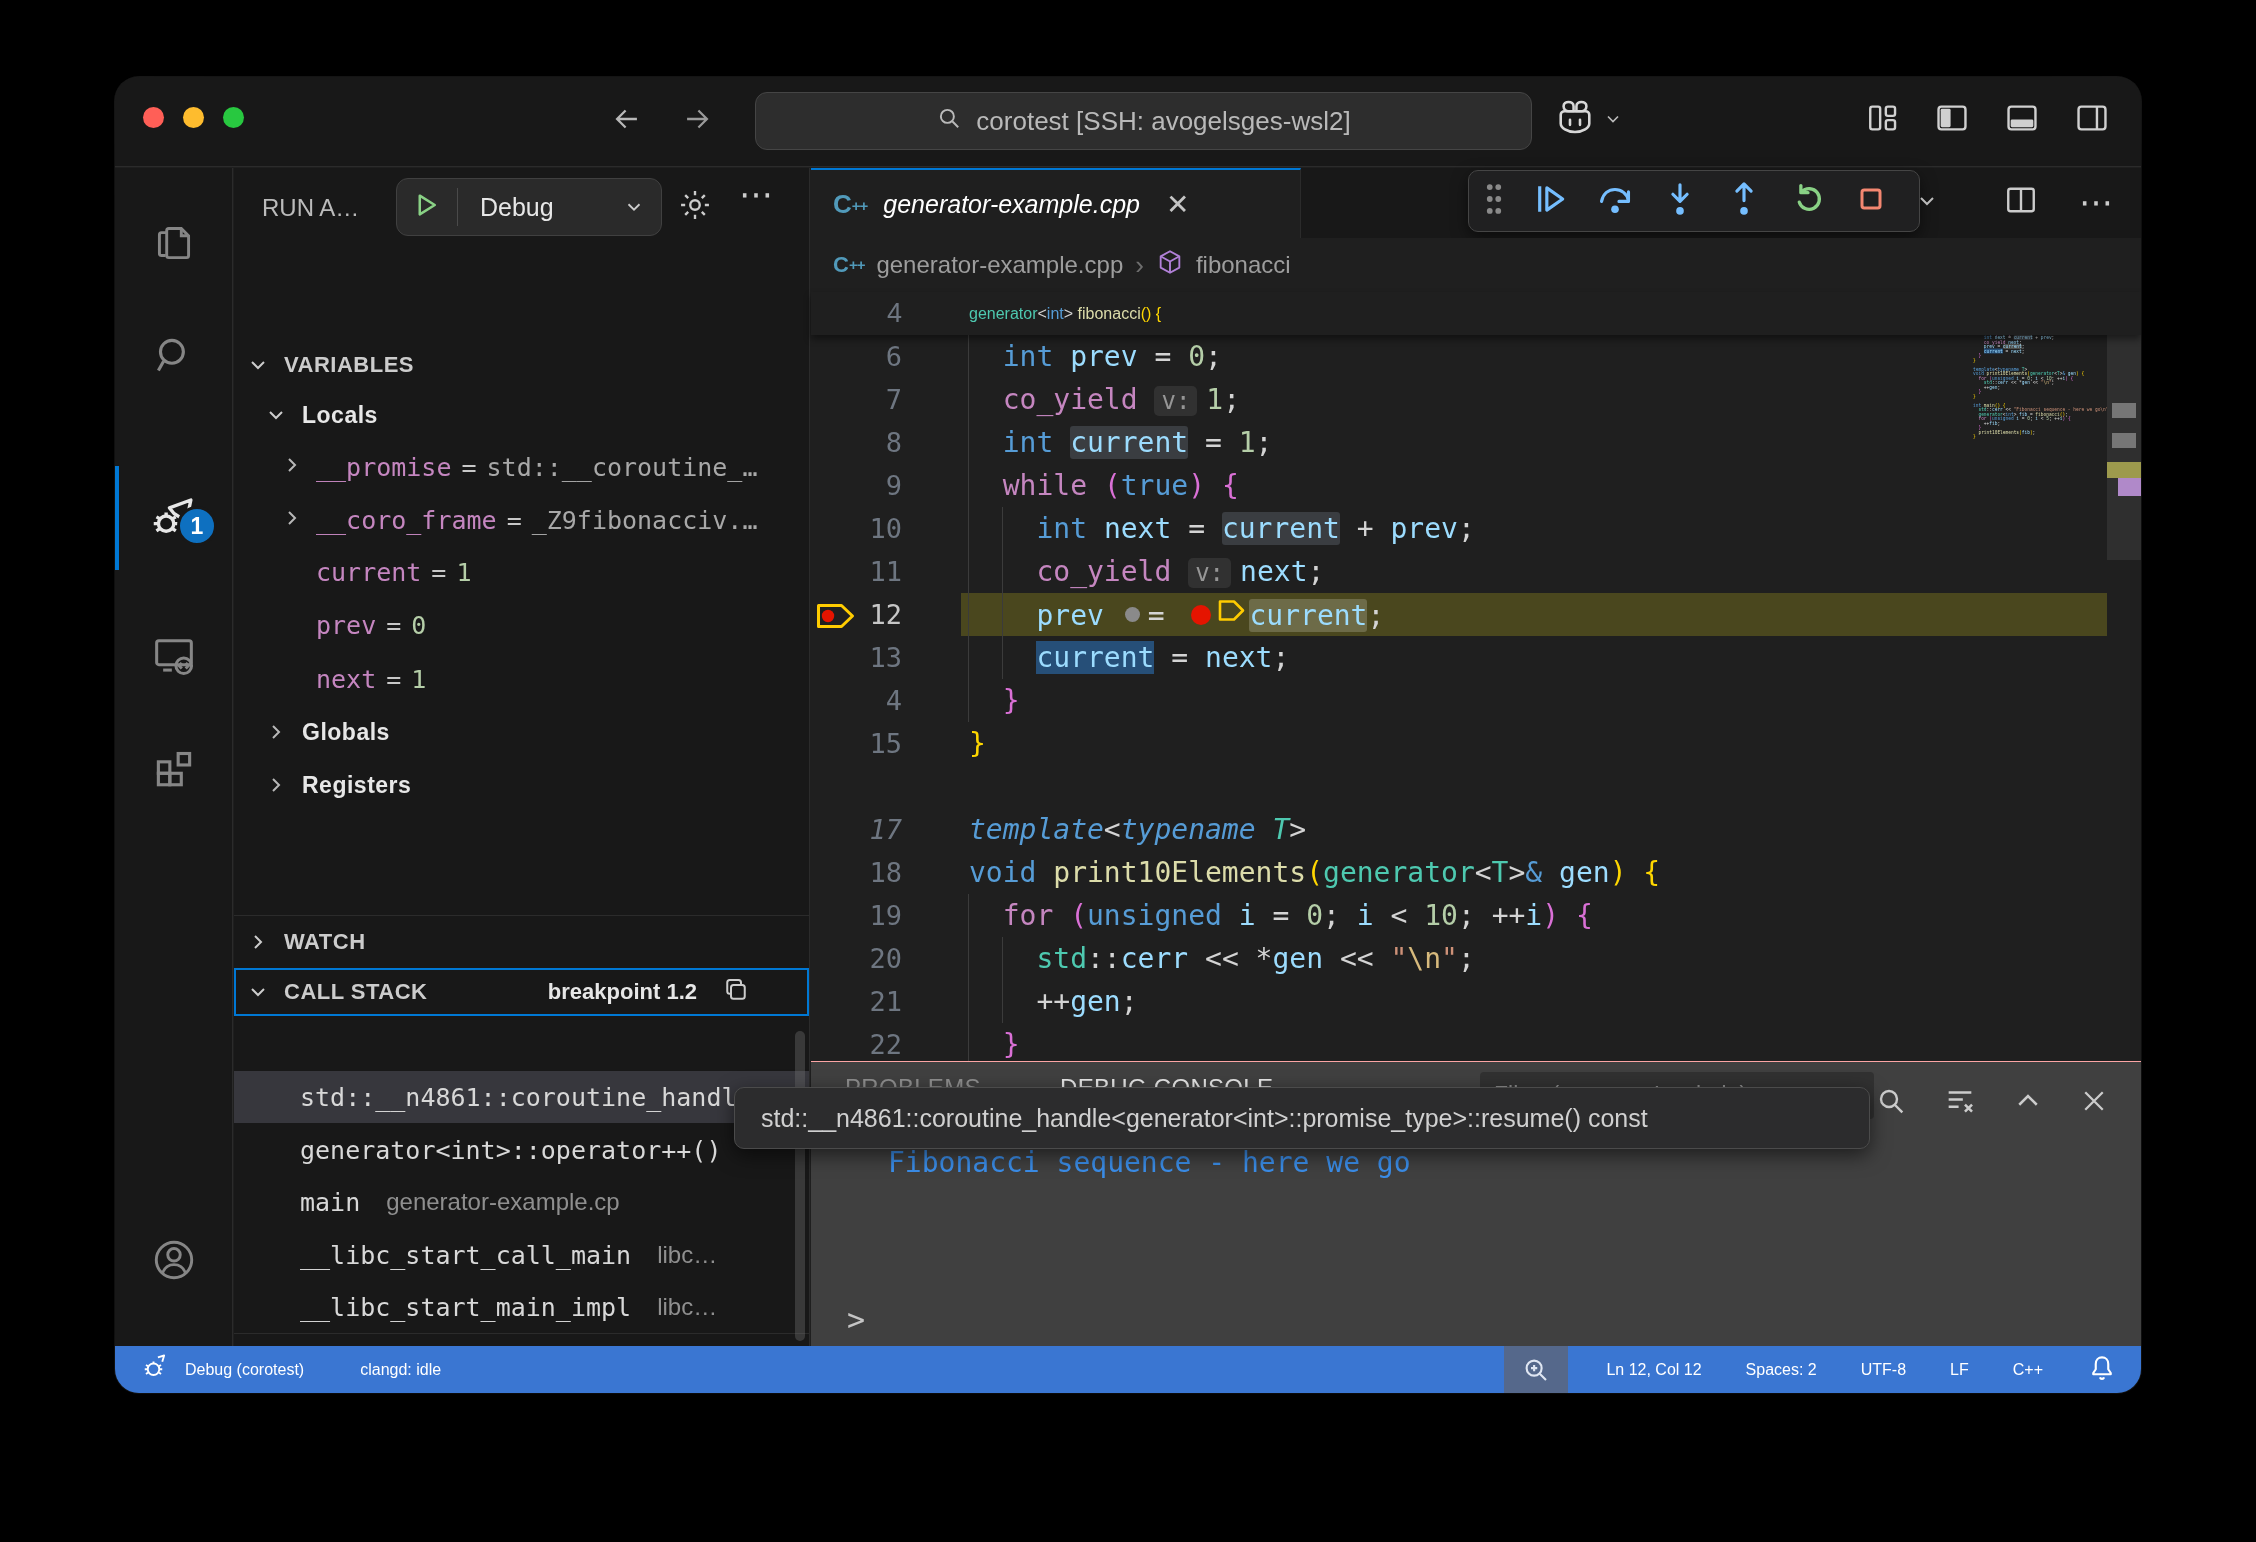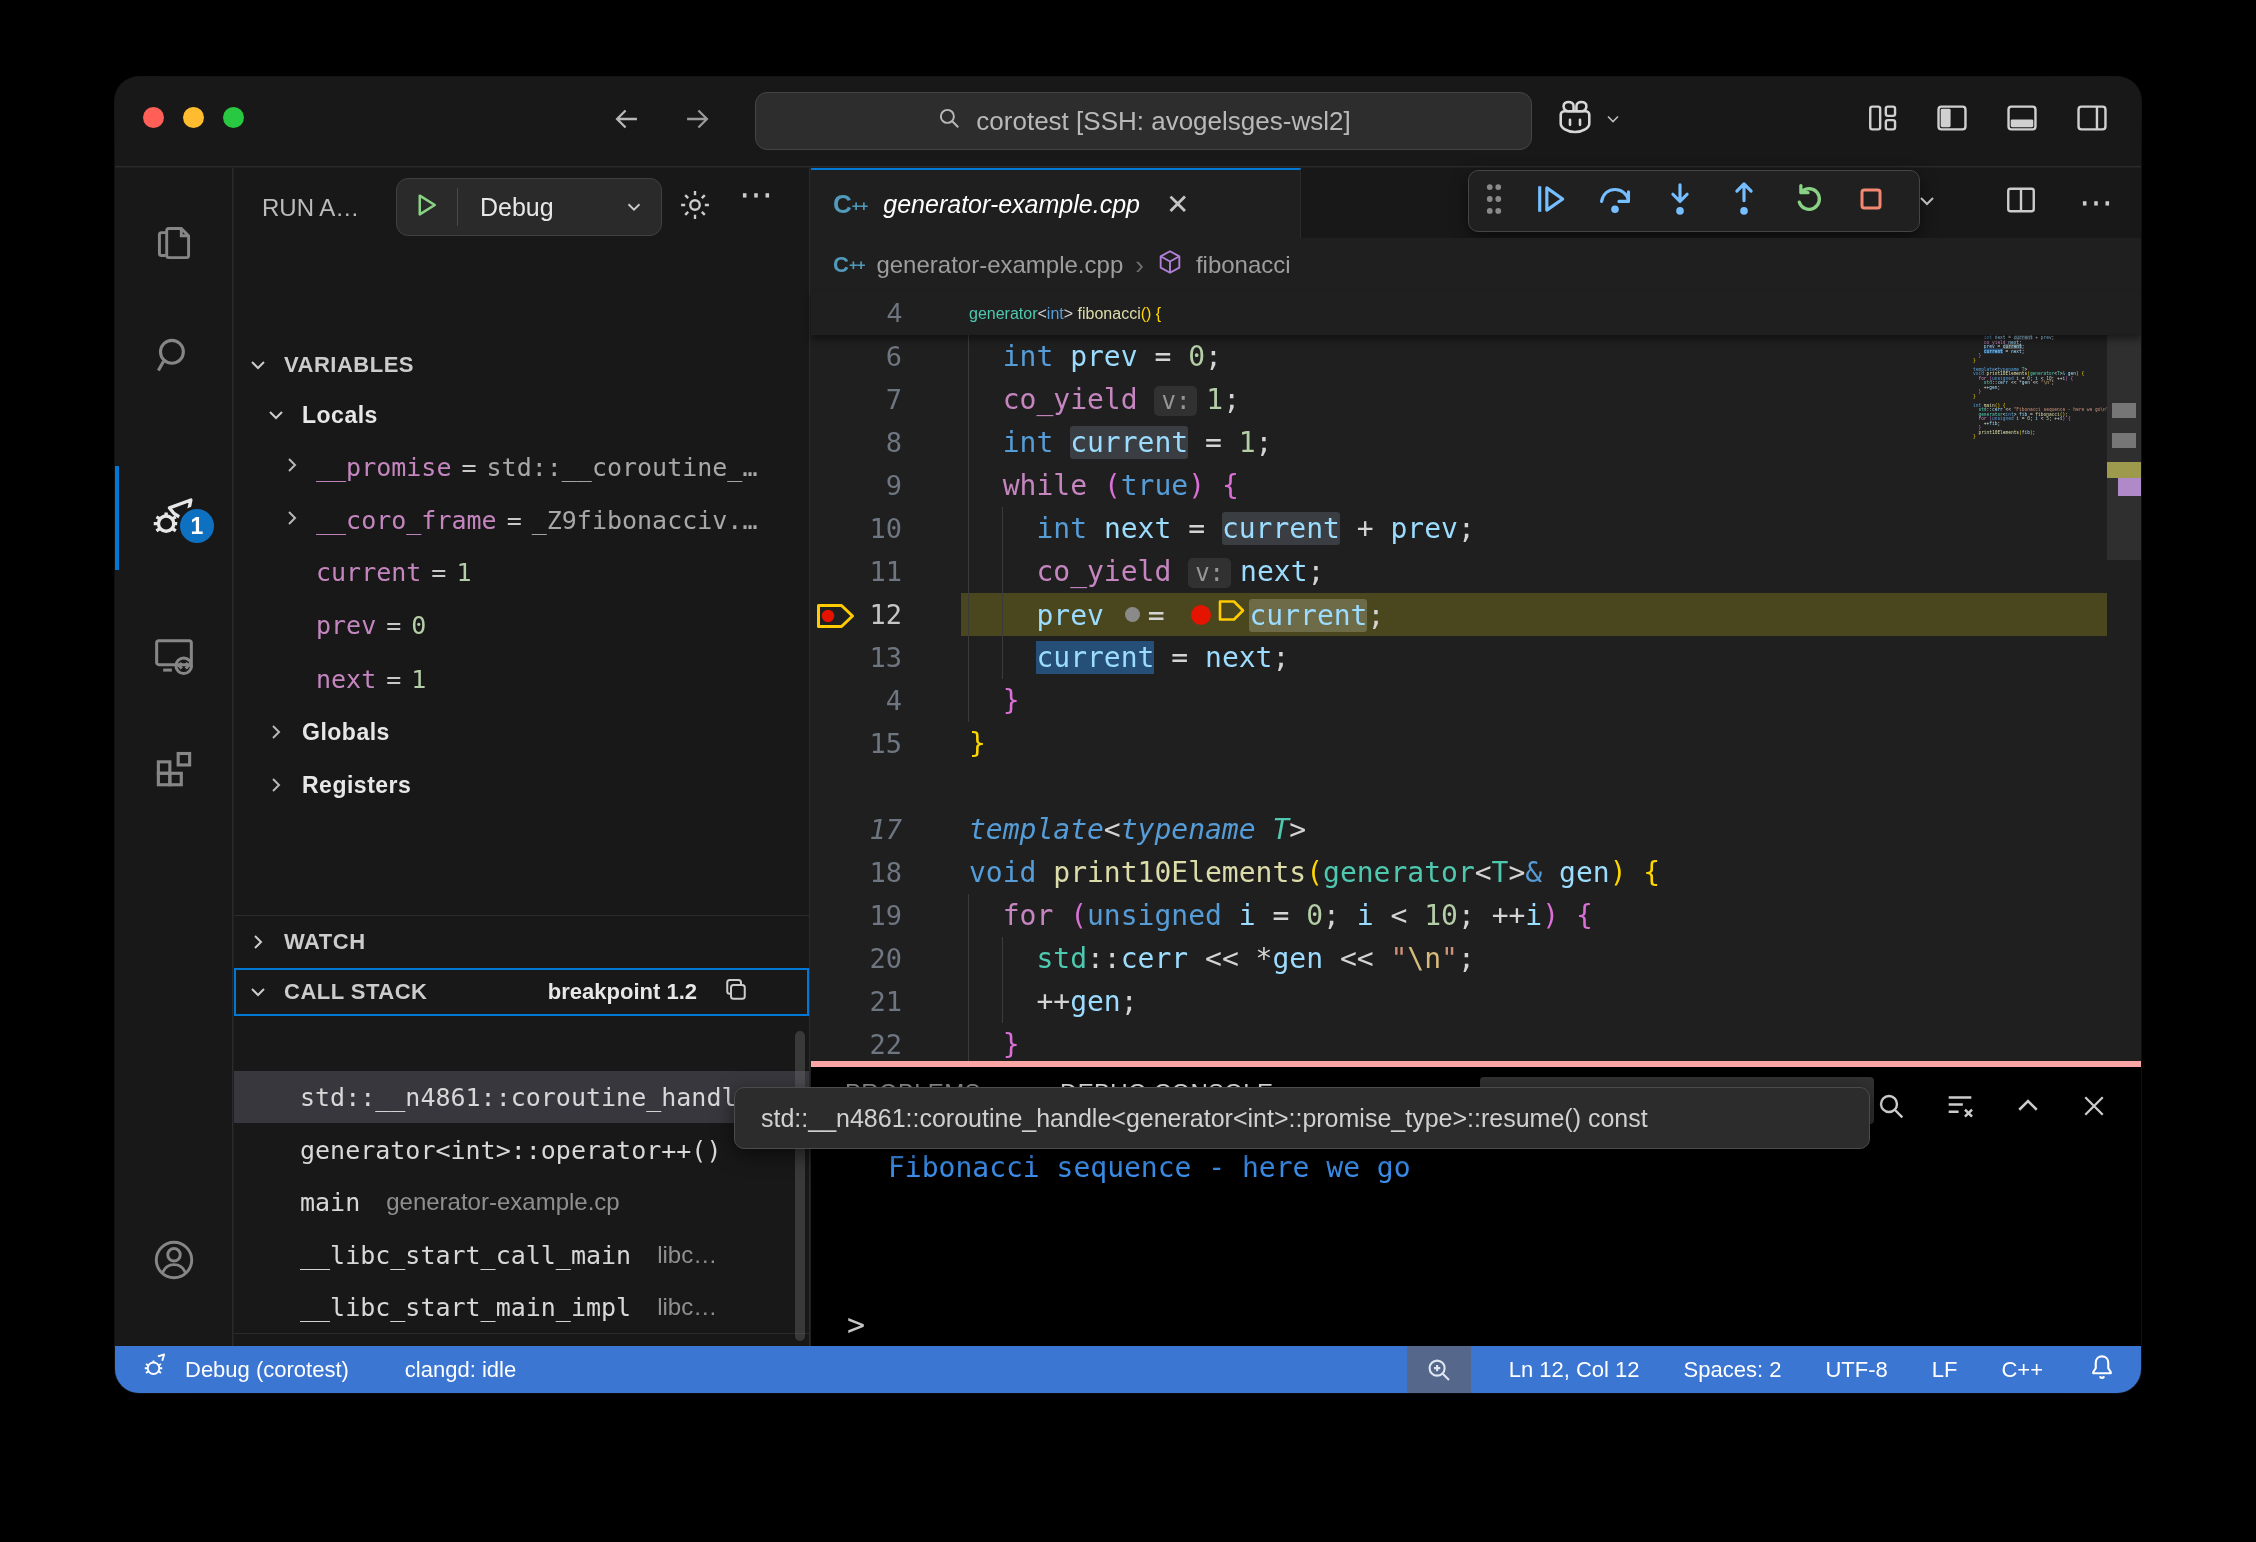--- a/index.html
+++ b/index.html
@@ -93,33 +93,33 @@
   .deco-dot-gray{display:inline-block;width:15px;height:15px;border-radius:50%;background:#8a8a8a;margin:0 8px 4px 4px;vertical-align:middle;}
   .deco-dot-red{display:inline-block;width:20px;height:20px;border-radius:50%;background:#e51400;margin:0 4px 4px 10px;vertical-align:middle;}
   .deco-arrow{display:inline-block;margin:0 2px 4px 2px;vertical-align:middle;}
 
   .minimap{position:absolute;left:1858px;top:218px;width:134px;height:560px;overflow:hidden;z-index:2;}
   .minimap-inner{transform:scale(.5);transform-origin:0 0;width:268px;font-family:"DejaVu Sans Mono",monospace;font-size:9px;line-height:9px;white-space:pre;}
   .mm-slider{position:absolute;left:1992px;top:218px;width:34px;height:265px;background:rgba(121,121,121,.18);z-index:1;}
   .ov-mark{position:absolute;z-index:2;}
 
   
-  .panel{position:absolute;left:696px;top:984px;right:0;bottom:47px;background:#000000;border-top:6px solid #fca5a5;}
+  .panel{position:absolute;left:696px;top:984px;right:0;bottom:47px;background:#404040;border-top:1px solid #fca5a5;}
   .panel-tab{position:absolute;top:12px;font-size:24px;letter-spacing:.3px;}
   .filter-box{position:absolute;left:669px;top:10px;width:394px;height:47px;background:#313131;border-radius:4px;color:#8a8a8a;font-size:23px;
       display:flex;align-items:center;padding-left:14px;white-space:nowrap;overflow:hidden;}
   .panel-actions{position:absolute;right:32px;top:22px;display:flex;gap:36px;color:#cccccc;align-items:center;}
   .console-out{position:absolute;left:77px;top:84px;font-family:"DejaVu Sans Mono",monospace;font-size:28px;color:#3b8eea;}
   .console-prompt{position:absolute;left:36px;top:240px;font-family:"DejaVu Sans Mono",monospace;font-size:30px;color:#c5c5c5;}
 
   .tooltip{position:absolute;left:619px;top:1010px;width:1136px;height:62px;background:#2c2c2d;border:1px solid #4b4b4b;border-radius:10px;
       box-shadow:0 6px 20px rgba(0,0,0,.55);display:flex;align-items:center;padding-left:26px;color:#d0d0d0;font-size:25px;z-index:9;white-space:nowrap;overflow:hidden;}
 
   
-  .statusbar{position:absolute;left:0;right:0;bottom:0;height:47px;display:flex;align-items:center;color:#ffffff;font-size:22px;z-index:5;}
+  .statusbar{position:absolute;left:0;right:0;bottom:0;height:47px;display:flex;align-items:center;color:#ffffff;font-size:16px;z-index:5;}
   .sb-left{display:flex;align-items:center;gap:14px;margin-left:26px;}
   .sb-clangd{margin-left:42px;}
   .sb-right{position:absolute;right:24px;display:flex;align-items:center;gap:44px;}
   .zoom-item{width:64px;height:47px;background:#55688b;display:flex;align-items:center;justify-content:center;margin-right:-6px;}
 
   .chev svg{display:block;}
 </style>
 </head>
 <body>
 

